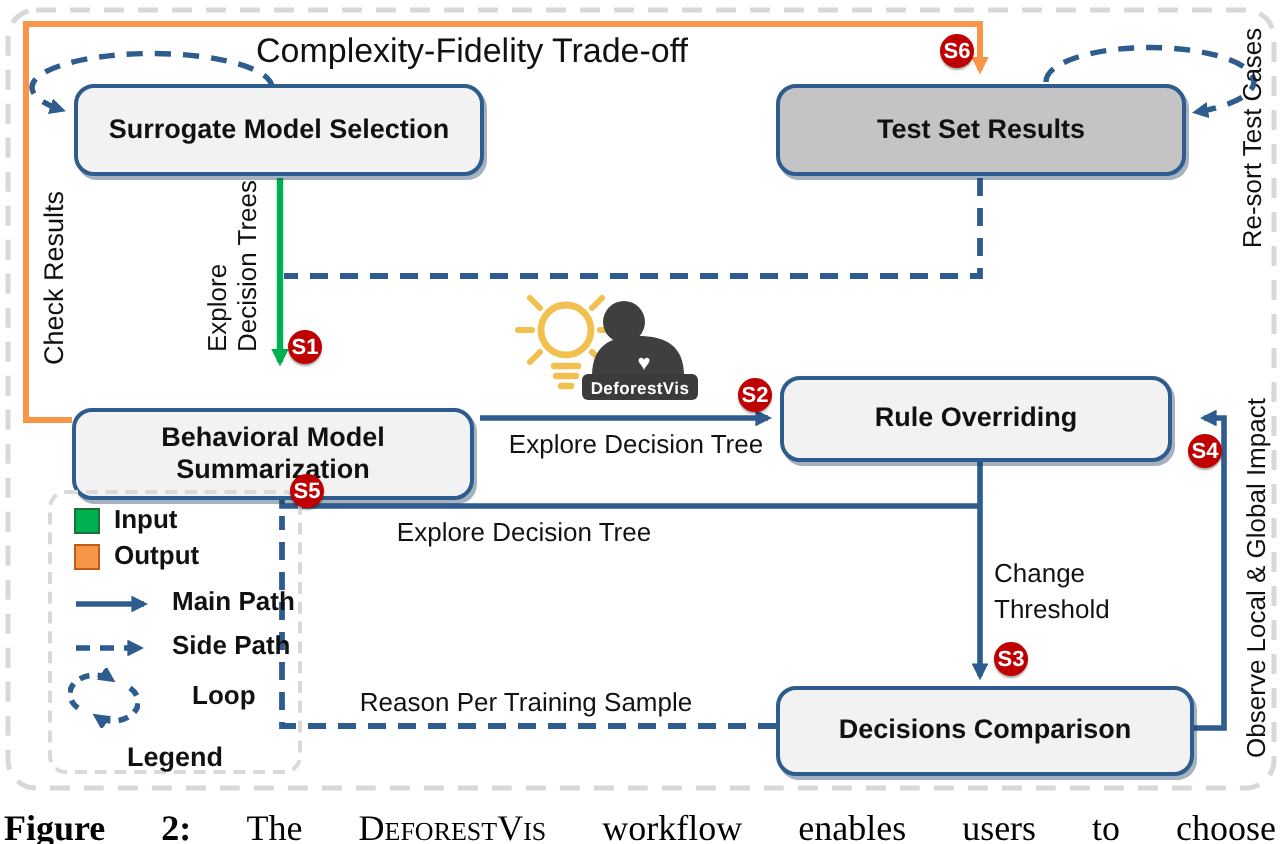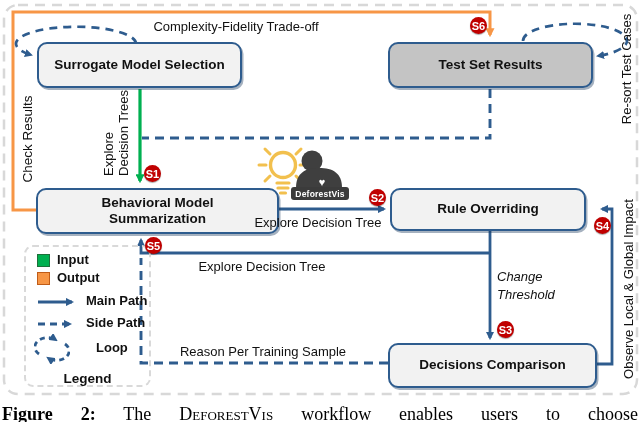--- a/index.html
+++ b/index.html
@@ -86,35 +86,35 @@
     <path d="M 136 44 A 60 17 0 1 0 31 55" class="loop-dash" marker-end="url(#ab)"></path>
     <path d="M 523 41 A 52 17 0 1 1 598 56" class="loop-dash" marker-end="url(#ab)"></path>
   </svg>
 
   <div class="node" style="left:37px;top:42px;width:205px;height:46px;">
     <span>Surrogate Model Selection</span>
   </div>
   <div class="node dark" style="left:388px;top:42px;width:205px;height:46px;">
     <span>Test Set Results</span>
   </div>
-  <div class="node" style="left:36px;top:188px;width:243px;height:46px;">
+  <div class="node" style="left:36px;top:204px;width:201px;height:46px;">
     <span>Behavioral Model</span>
     <span>Summarization</span>
   </div>
   <div class="node" style="left:390px;top:188px;width:196px;height:43px;">
     <span>Rule Overriding</span>
   </div>
   <div class="node" style="left:388px;top:343px;width:209px;height:45px;">
     <span>Decisions Comparison</span>
   </div>
 
-  <div class="lbl ctr" style="left:236px;top:26px;font-size:13px;">Complexity-Fidelity Trade-off</div>
+  <div class="lbl ctr" style="left:236px;top:26px;font-size:17px;">Complexity-Fidelity Trade-off</div>
   <div class="lbl ctr" style="left:318px;top:222px;">Explore Decision Tree</div>
   <div class="lbl ctr" style="left:262px;top:266px;">Explore Decision Tree</div>
-  <div class="lbl thrblock" style="left:497px;top:268px;font-style:italic;">
+  <div class="lbl thrblock" style="left:497px;top:278px;">
     <span>Change</span>
     <span>Threshold</span>
   </div>
   <div class="lbl ctr" style="left:263px;top:351px;">Reason Per Training Sample</div>
   <div class="lbl vert" style="left:27px;top:139px;font-size:13.5px;">Check Results</div>
   <div class="lbl vert vblock" style="left:116px;top:133px;">
     <span>Explore</span>
     <span>Decision Trees</span>
   </div>
   <div class="lbl vert" style="left:626px;top:69px;">Re-sort Test Cases</div>

